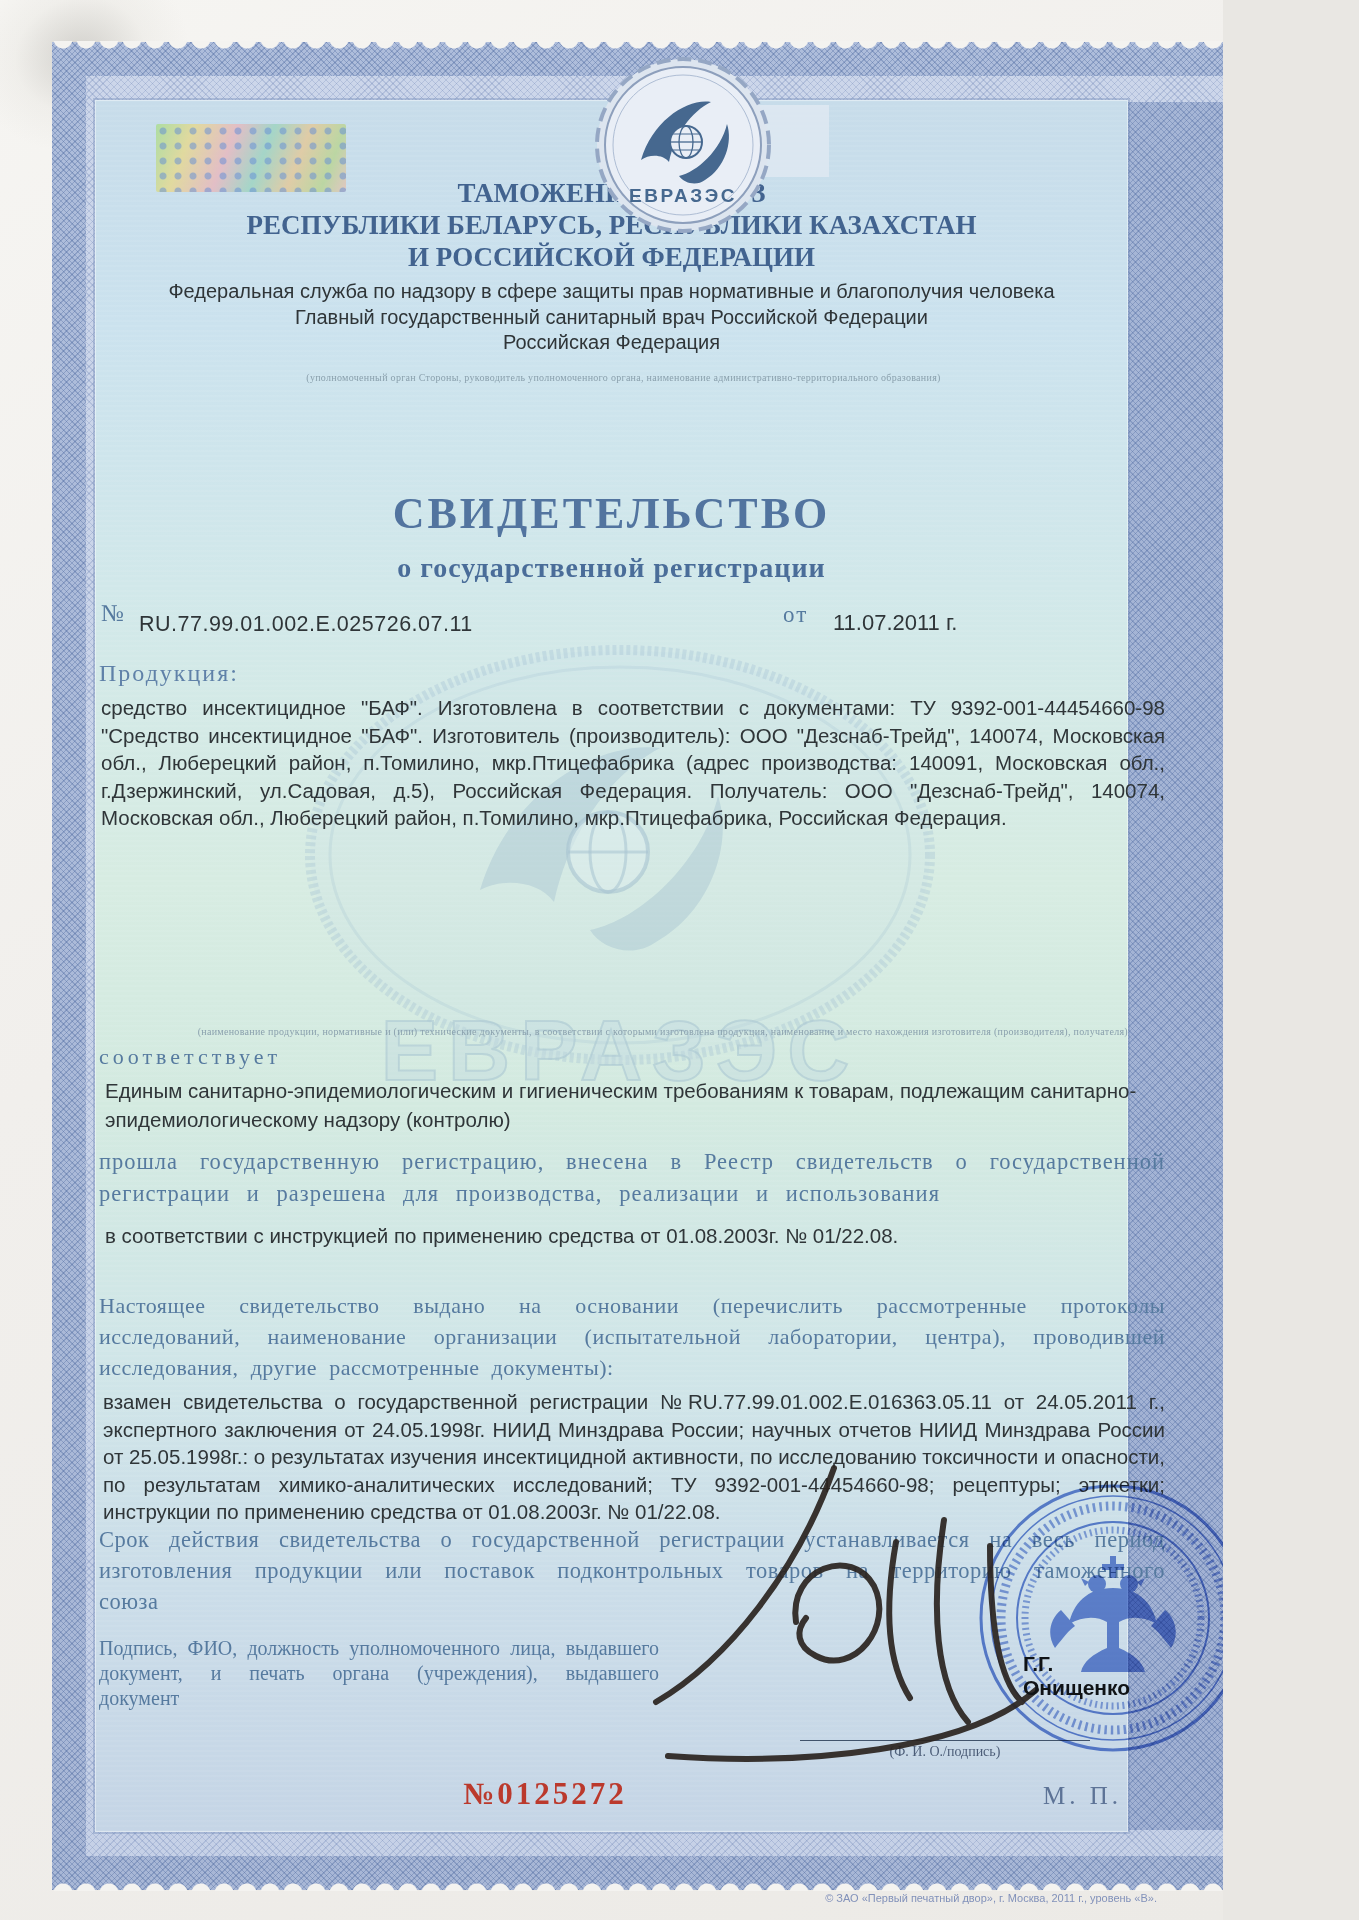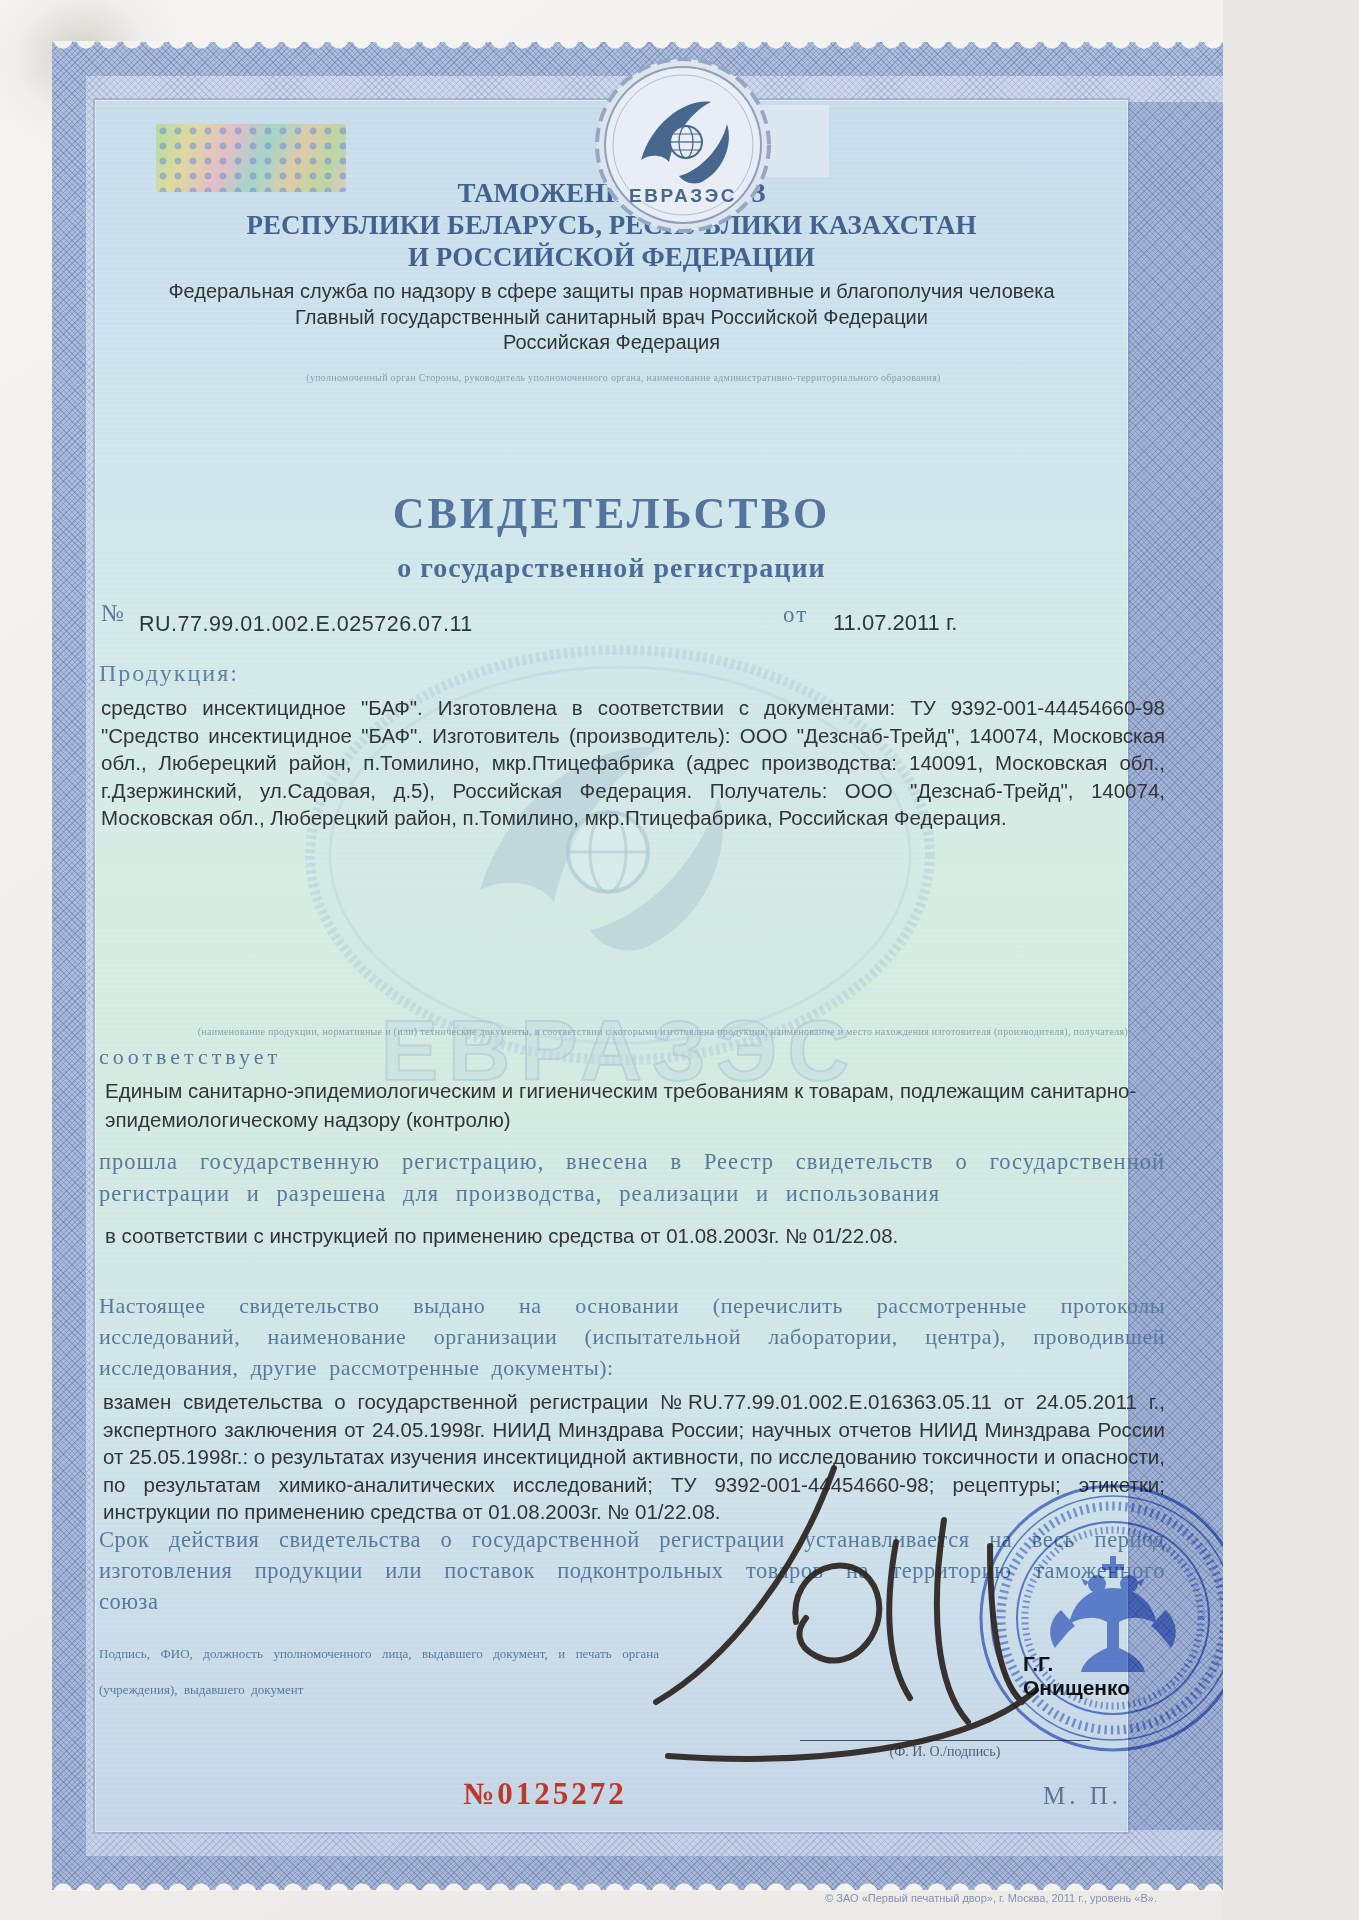--- a/index.html
+++ b/index.html
@@ -138,21 +138,21 @@
     <div class="abs sans dark" style="left:10px;top:976px;width:1050px;font-size:20.5px;line-height:29px;">Единым санитарно-эпидемиологическим и гигиеническим требованиям к товарам, подлежащим санитарно-эпидемиологическому надзору (контролю)</div>
 
     <div class="abs ser blue-body just" style="left:4px;top:1046px;width:1066px;font-size:22.5px;line-height:32px;word-spacing:.45em;letter-spacing:1px;">прошла государственную регистрацию, внесена в Реестр свидетельств о государственной регистрации и разрешена для производства, реализации и использования</div>
     <div class="abs sans dark" style="left:10px;top:1124px;font-size:20.5px;">в соответствии с инструкцией по применению средства от 01.08.2003г. № 01/22.08.</div>
 
     <div class="abs ser blue-body just" style="left:4px;top:1190px;width:1066px;font-size:22px;line-height:31px;word-spacing:.28em;letter-spacing:.5px;">Настоящее свидетельство выдано на основании (перечислить рассмотренные протоколы исследований, наименование организации (испытательной лаборатории, центра), проводившей исследования, другие рассмотренные документы):</div>
     <div class="abs sans dark just" style="left:8px;top:1288px;width:1062px;font-size:20.5px;line-height:27.5px;z-index:1;">взамен свидетельства о государственной регистрации №RU.77.99.01.002.Е.016363.05.11 от 24.05.2011 г., экспертного заключения от 24.05.1998г. НИИД Минздрава России; научных отчетов НИИД Минздрава России от 25.05.1998г.: о результатах изучения инсектицидной активности, по исследованию токсичности и опасности, по результатам химико-аналитических исследований; ТУ 9392-001-44454660-98; рецептуры; этикетки; инструкции по применению средства от 01.08.2003г. № 01/22.08.</div>
 
     <div class="abs ser blue-body just" style="left:4px;top:1424px;width:1066px;font-size:22.5px;line-height:31px;word-spacing:.5em;letter-spacing:.5px;">Срок действия свидетельства о государственной регистрации устанавливается на весь период изготовления продукции или поставок подконтрольных товаров на территорию таможенного союза</div>
 
-    <div class="abs ser blue-body just" style="left:4px;top:1536px;width:560px;font-size:13px;line-height:36px;word-spacing:.25em;">Подпись, ФИО, должность уполномоченного лица, выдавшего документ, и печать органа (учреждения), выдавшего документ</div>
+    <div class="abs ser blue-body just" style="left:4px;top:1536px;width:560px;font-size:20px;line-height:25px;word-spacing:.25em;">Подпись, ФИО, должность уполномоченного лица, выдавшего документ, и печать органа (учреждения), выдавшего документ</div>
 
     <div class="sig">
       <svg width="440" height="330" viewBox="0 0 440 330">
         <g fill="none" stroke="#2b2420" stroke-width="6" stroke-linecap="round" opacity=".92">
           <path d="M18 252 C 90 210 160 120 196 18"></path>
           <path d="M158 172 C 150 118 214 96 236 136 C 256 176 216 226 178 206 C 158 196 158 180 168 168"></path>
           <path d="M258 92 C 246 160 250 214 272 248"></path>
           <path d="M306 70 C 292 160 298 236 330 272"></path>
           <path d="M352 96 C 352 170 360 230 384 252"></path>
           <path d="M398 240 C 330 300 170 316 30 306"></path>

